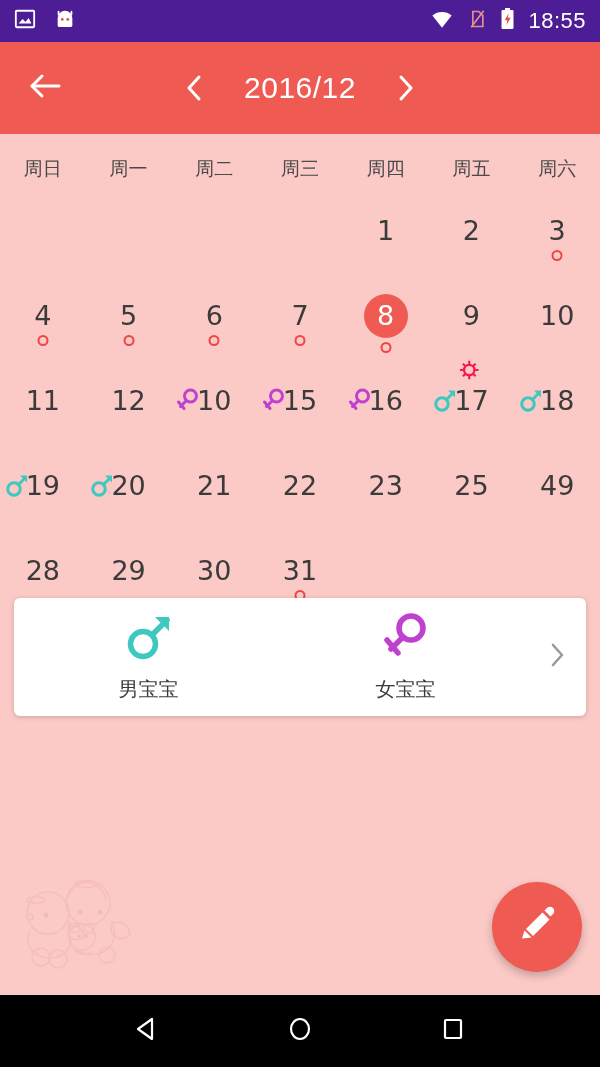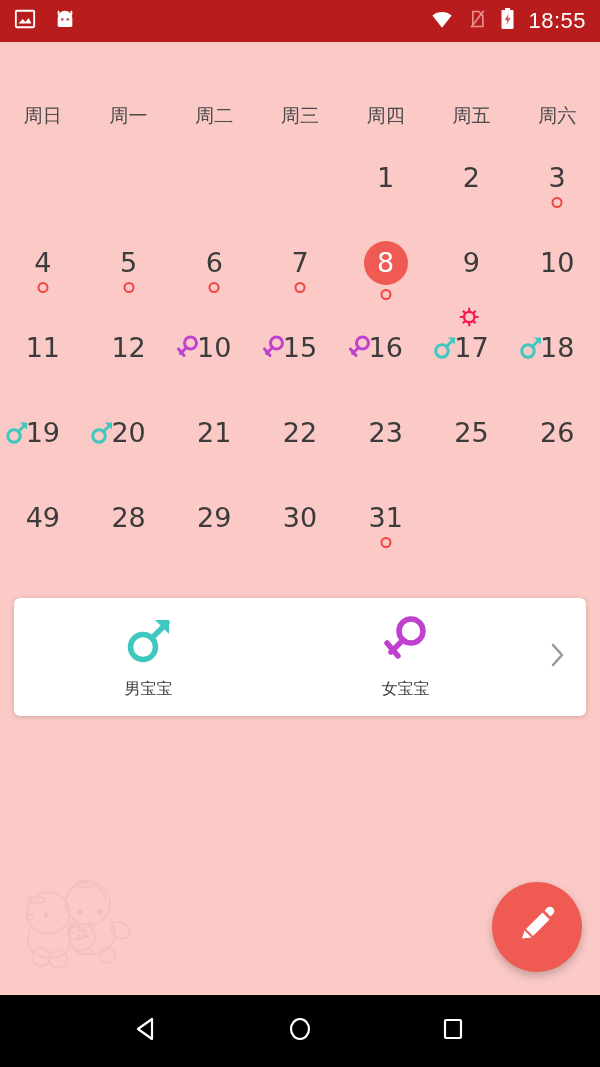--- a/index.html
+++ b/index.html
@@ -6,21 +6,21 @@
   html, body {
     width: 600px; height: 1067px;
     font-family: "Liberation Sans", "DejaVu Sans", sans-serif;
     background: #fbc9c6;
     overflow: hidden;
   }
   #app { position: relative; width: 600px; height: 1067px; background: #fbc9c6; }
 
   
   .statusbar {
-    height: 42px; background: #b91c1c;
+    height: 42px; background: #4c1d95;
     display: flex; align-items: center; padding: 0 14px;
     color: #fff;
   }
   .sb-left { display: flex; align-items: center; gap: 18px; }
   .sb-right { margin-left: auto; display: flex; align-items: center; gap: 12px; }
   .sb-time { font-size: 22px; color: #fff; letter-spacing: .5px; }
   .sb-ico { display: block; }
 
   
   .appbar {
@@ -39,21 +39,21 @@
   }
   .month-nav .chev { pointer-events: auto; cursor: pointer; padding: 8px 4px; display:flex; }
   .month-title {
     color: #fff; font-size: 30px; letter-spacing: .5px; pointer-events: auto;
     min-width: 140px; text-align: center;
   }
 
   
   .weekdays {
     display: grid; grid-template-columns: repeat(7, 1fr);
-    padding-top: 22px; padding-bottom: 6px; margin-top: 39px;
+    padding-top: 22px; padding-bottom: 6px;
   }
   .weekday {
     text-align: center; font-size: 19px; color: #4a4a4a;
     font-family: "DejaVu Sans", sans-serif;
   }
 
   
   .calgrid {
     display: grid; grid-template-columns: repeat(7, 1fr);
     grid-auto-rows: 85px;
@@ -95,21 +95,21 @@
     position: absolute; left: 14px; right: 14px; top: 598px;
     background: #fff; border-radius: 6px;
     box-shadow: 0 1px 5px rgba(0,0,0,.18);
     height: 118px; display: flex; align-items: center; padding: 0 6px;
   }
   .legend-item {
     flex: 1; display: flex; flex-direction: column; align-items: center;
     justify-content: center; gap: 9px; cursor: pointer;
   }
   .legend-label {
-    font-size: 16px; color: #3b3b3b;
+    font-size: 20px; color: #3b3b3b;
     font-family: "DejaVu Sans", sans-serif;
   }
   .legend-more { width: 46px; display: flex; align-items: center; justify-content: center; cursor: pointer; }
 
   
   .watermark {
     position: absolute; left: 8px; top: 875px;
     opacity: .30; pointer-events: none;
   }
 
@@ -170,20 +170,43 @@
         <svg width="17" height="24" viewBox="0 0 16 24">
           <rect x="5.5" y="1" width="5" height="2.2" fill="#fff"></rect>
           <rect x="2" y="3" width="12" height="19" rx="1.2" fill="#fff"></rect>
           <path d="M9.2 6.2l-4 7h2.6l-.9 5 4.2-7.4H8.4z" fill="#d3544f"></path>
         </svg>
       </span>
       <span class="sb-time">18:55</span>
     </div>
   </div>
 
+  <div class="appbar">
+    <div class="back-btn">
+      <span>
+        <svg width="36" height="30" viewBox="0 0 36 30">
+          <line x1="4" y1="15" x2="31" y2="15" stroke="#fff" stroke-width="3" stroke-linecap="round"></line>
+          <polyline points="14,5 4,15 14,25" fill="none" stroke="#fff" stroke-width="3" stroke-linecap="round" stroke-linejoin="round"></polyline>
+        </svg>
+      </span>
+    </div>
+    <div class="month-nav">
+      <span class="chev">
+        <svg width="20" height="30" viewBox="0 0 20 30">
+            <polyline points="15,4 5,15 15,26" fill="none" stroke="#fff" stroke-width="3" stroke-linecap="round" stroke-linejoin="round"></polyline>
+          </svg>
+      </span>
+      <span class="month-title">2016/12</span>
+      <span class="chev">
+        <svg width="20" height="30" viewBox="0 0 20 30">
+            <polyline points="5,4 15,15 5,26" fill="none" stroke="#fff" stroke-width="3" stroke-linecap="round" stroke-linejoin="round"></polyline>
+          </svg>
+      </span>
+    </div>
+  </div>
 
   <div class="weekdays" id="weekday-header">
       <div class="weekday">周日</div>
       <div class="weekday">周一</div>
       <div class="weekday">周二</div>
       <div class="weekday">周三</div>
       <div class="weekday">周四</div>
       <div class="weekday">周五</div>
       <div class="weekday">周六</div>
     </div>
@@ -355,25 +378,20 @@
         </div>
       </div>
       <div class="cell">
         <div class="daywrap">
           <span class="daynum">23</span>
         </div>
       </div>
       <div class="cell">
         <div class="daywrap">
           <span class="daynum">25</span>
-        </div>
-      </div>
-      <div class="cell">
-        <div class="daywrap">
-          <span class="daynum">26</span>
         </div>
       </div>
       <div class="cell">
         <div class="daywrap">
           <span class="daynum">49</span>
         </div>
       </div>
       <div class="cell">
         <div class="daywrap">
           <span class="daynum">28</span>

